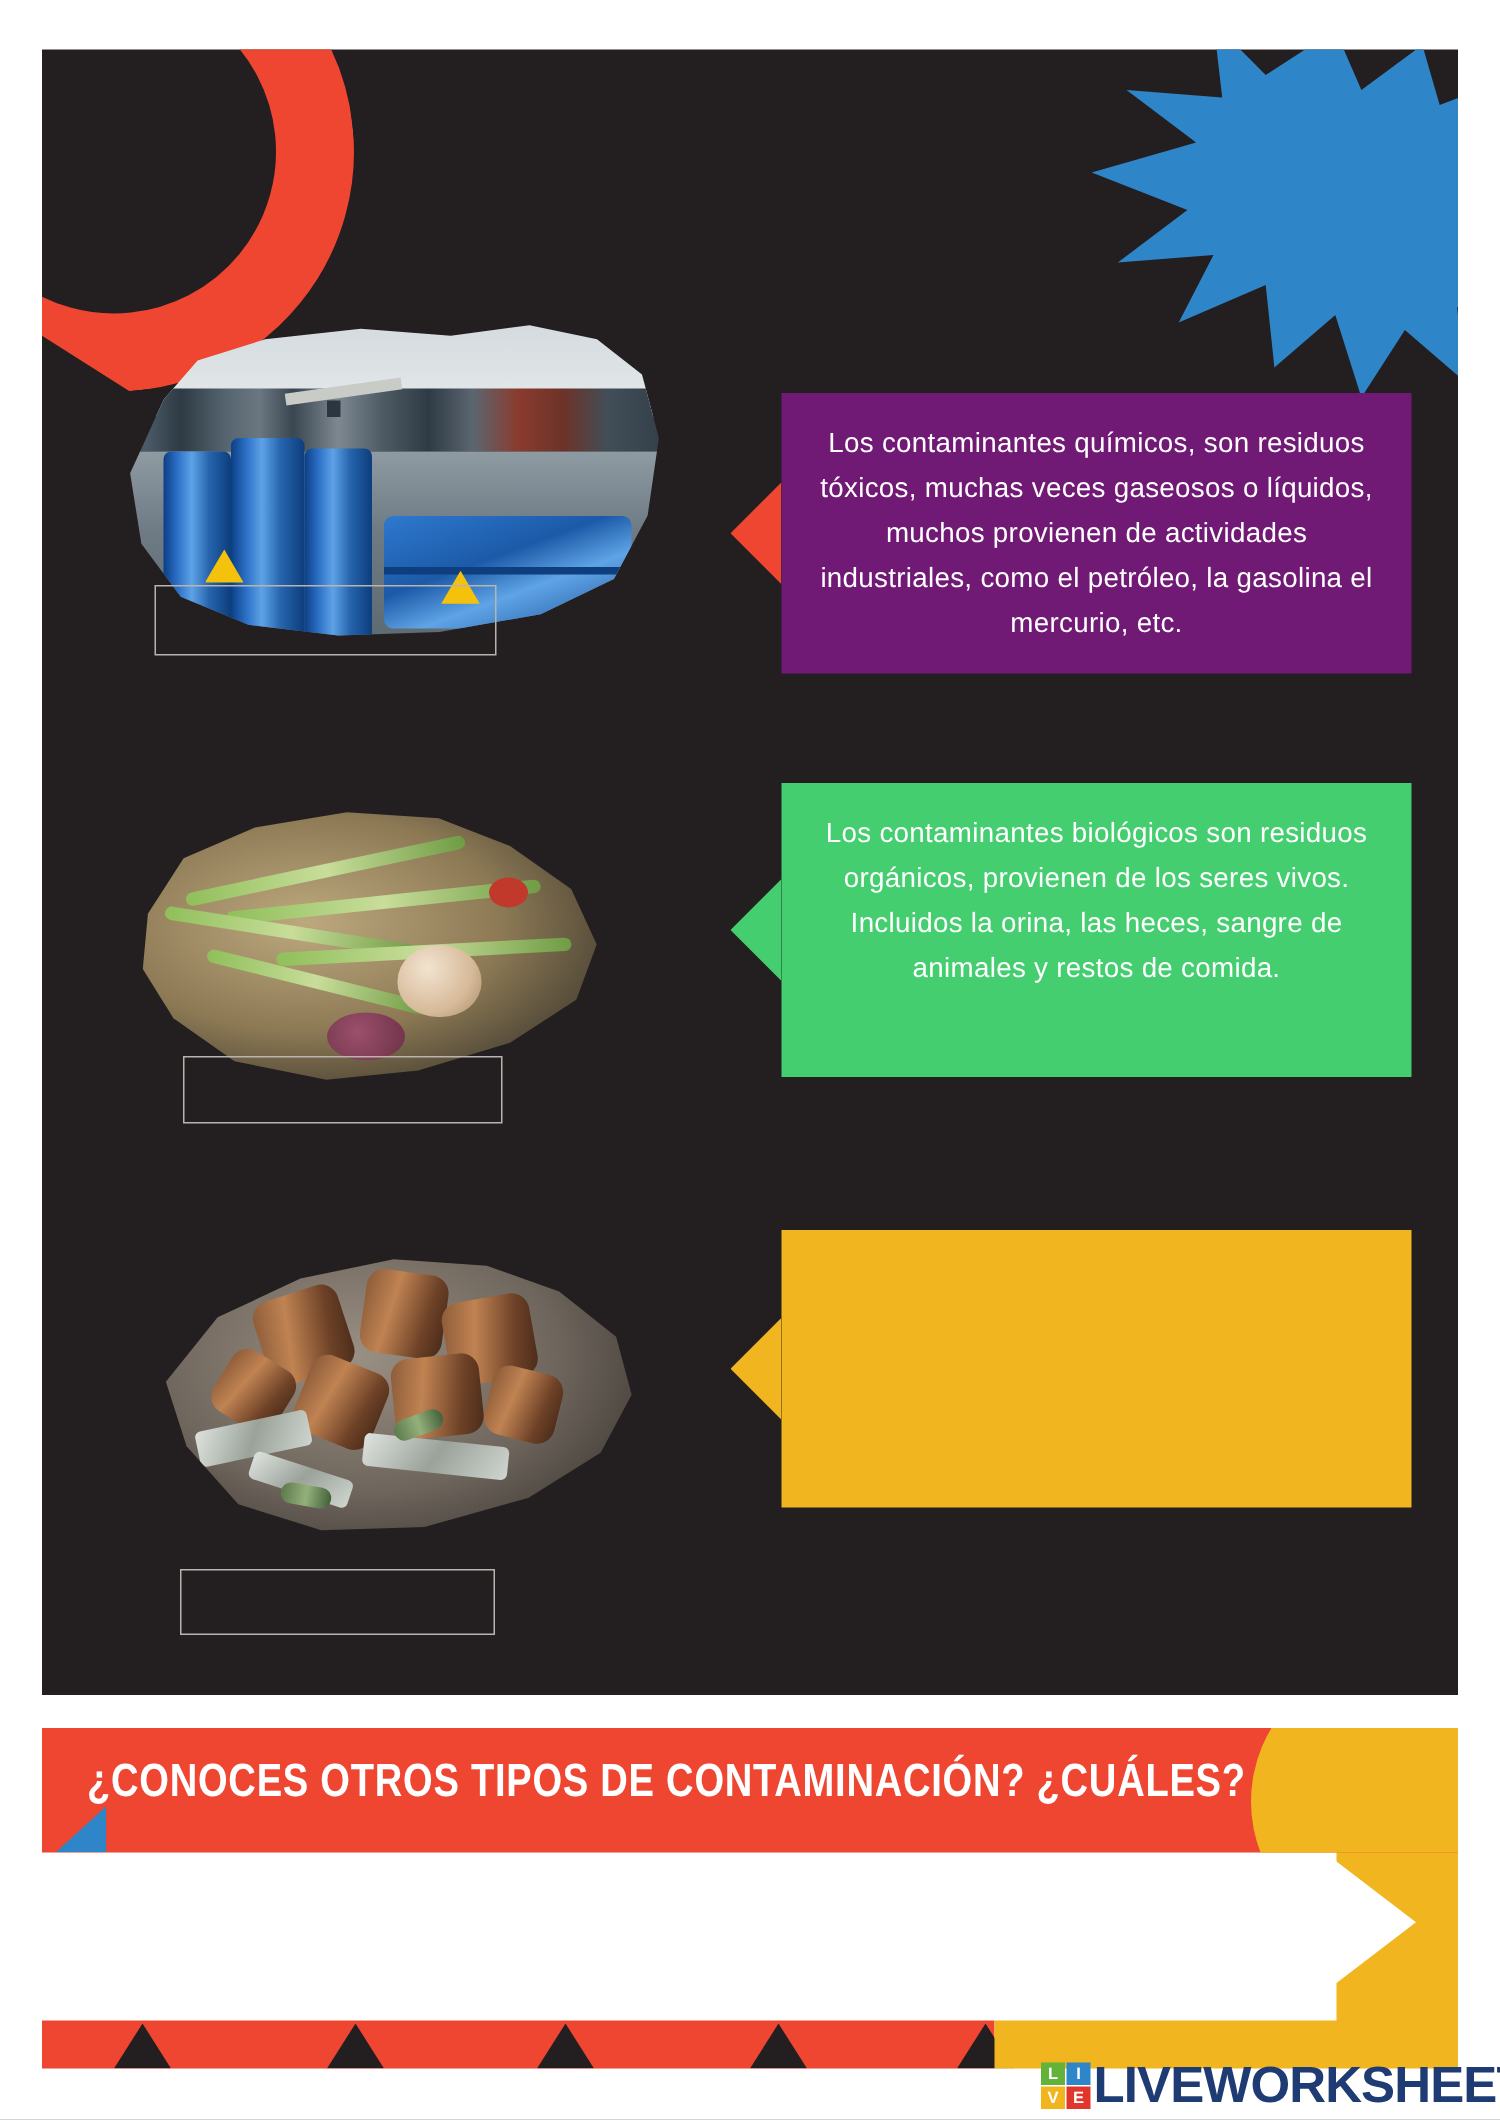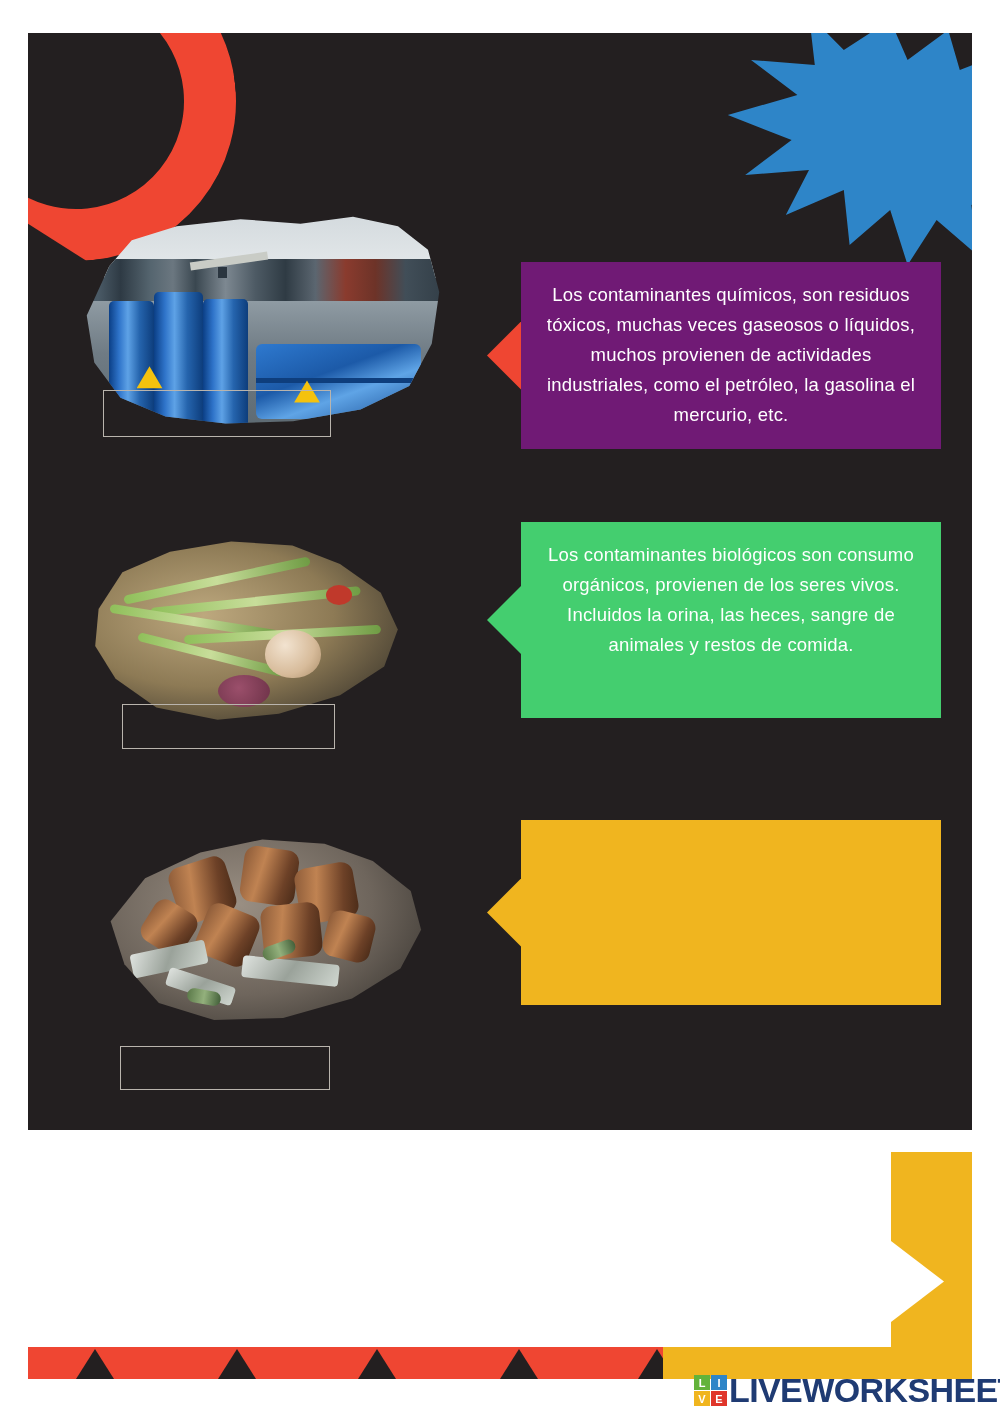--- a/index.html
+++ b/index.html
@@ -440,35 +440,40 @@
       </div>
     </div>
 
     <div class="callout" id="callout-chemical">
       <div class="notch"></div>
       <span>Los contaminantes químicos, son residuos tóxicos,  muchas veces gaseosos o líquidos, muchos provienen de actividades industriales, como el petróleo, la gasolina el mercurio, etc.</span>
     </div>
 
     <div class="callout" id="callout-biological">
       <div class="notch"></div>
-      <span>Los contaminantes biológicos  son consumo orgánicos, provienen de los seres vivos. Incluidos  la orina, las heces, sangre de animales y restos de comida.</span>
+      <span>Los contaminantes biológicos  son residuos orgánicos, provienen de los seres vivos. Incluidos  la orina, las heces, sangre de animales y restos de comida.</span>
     </div>
 
     <div class="callout" id="callout-physical">
       <div class="notch"></div>
     </div>
 
   </div>
 
   <input class="answer-box" id="answer-1" type="text" value="" style="">
   <input class="answer-box" id="answer-2" type="text" value="" style="">
   <input class="answer-box" id="answer-3" type="text" value="" style="">
 
   <div class="yellow-right"></div>
 
+  <div class="question-band">
+    <div class="yellow-curve"></div>
+    <div class="blue-tri"></div>
+    <div class="question-text">¿CONOCES OTROS TIPOS DE CONTAMINACIÓN? ¿CUÁLES?</div>
+  </div>
 
   <div class="answer-arrow-wrap">
     <div class="answer-arrow"></div>
     <input class="answer-line" type="text" value="" style="">
   </div>
 
   <div class="tri-strip">
     <div class="tri"></div>
     <div class="tri"></div>
     <div class="tri"></div>

